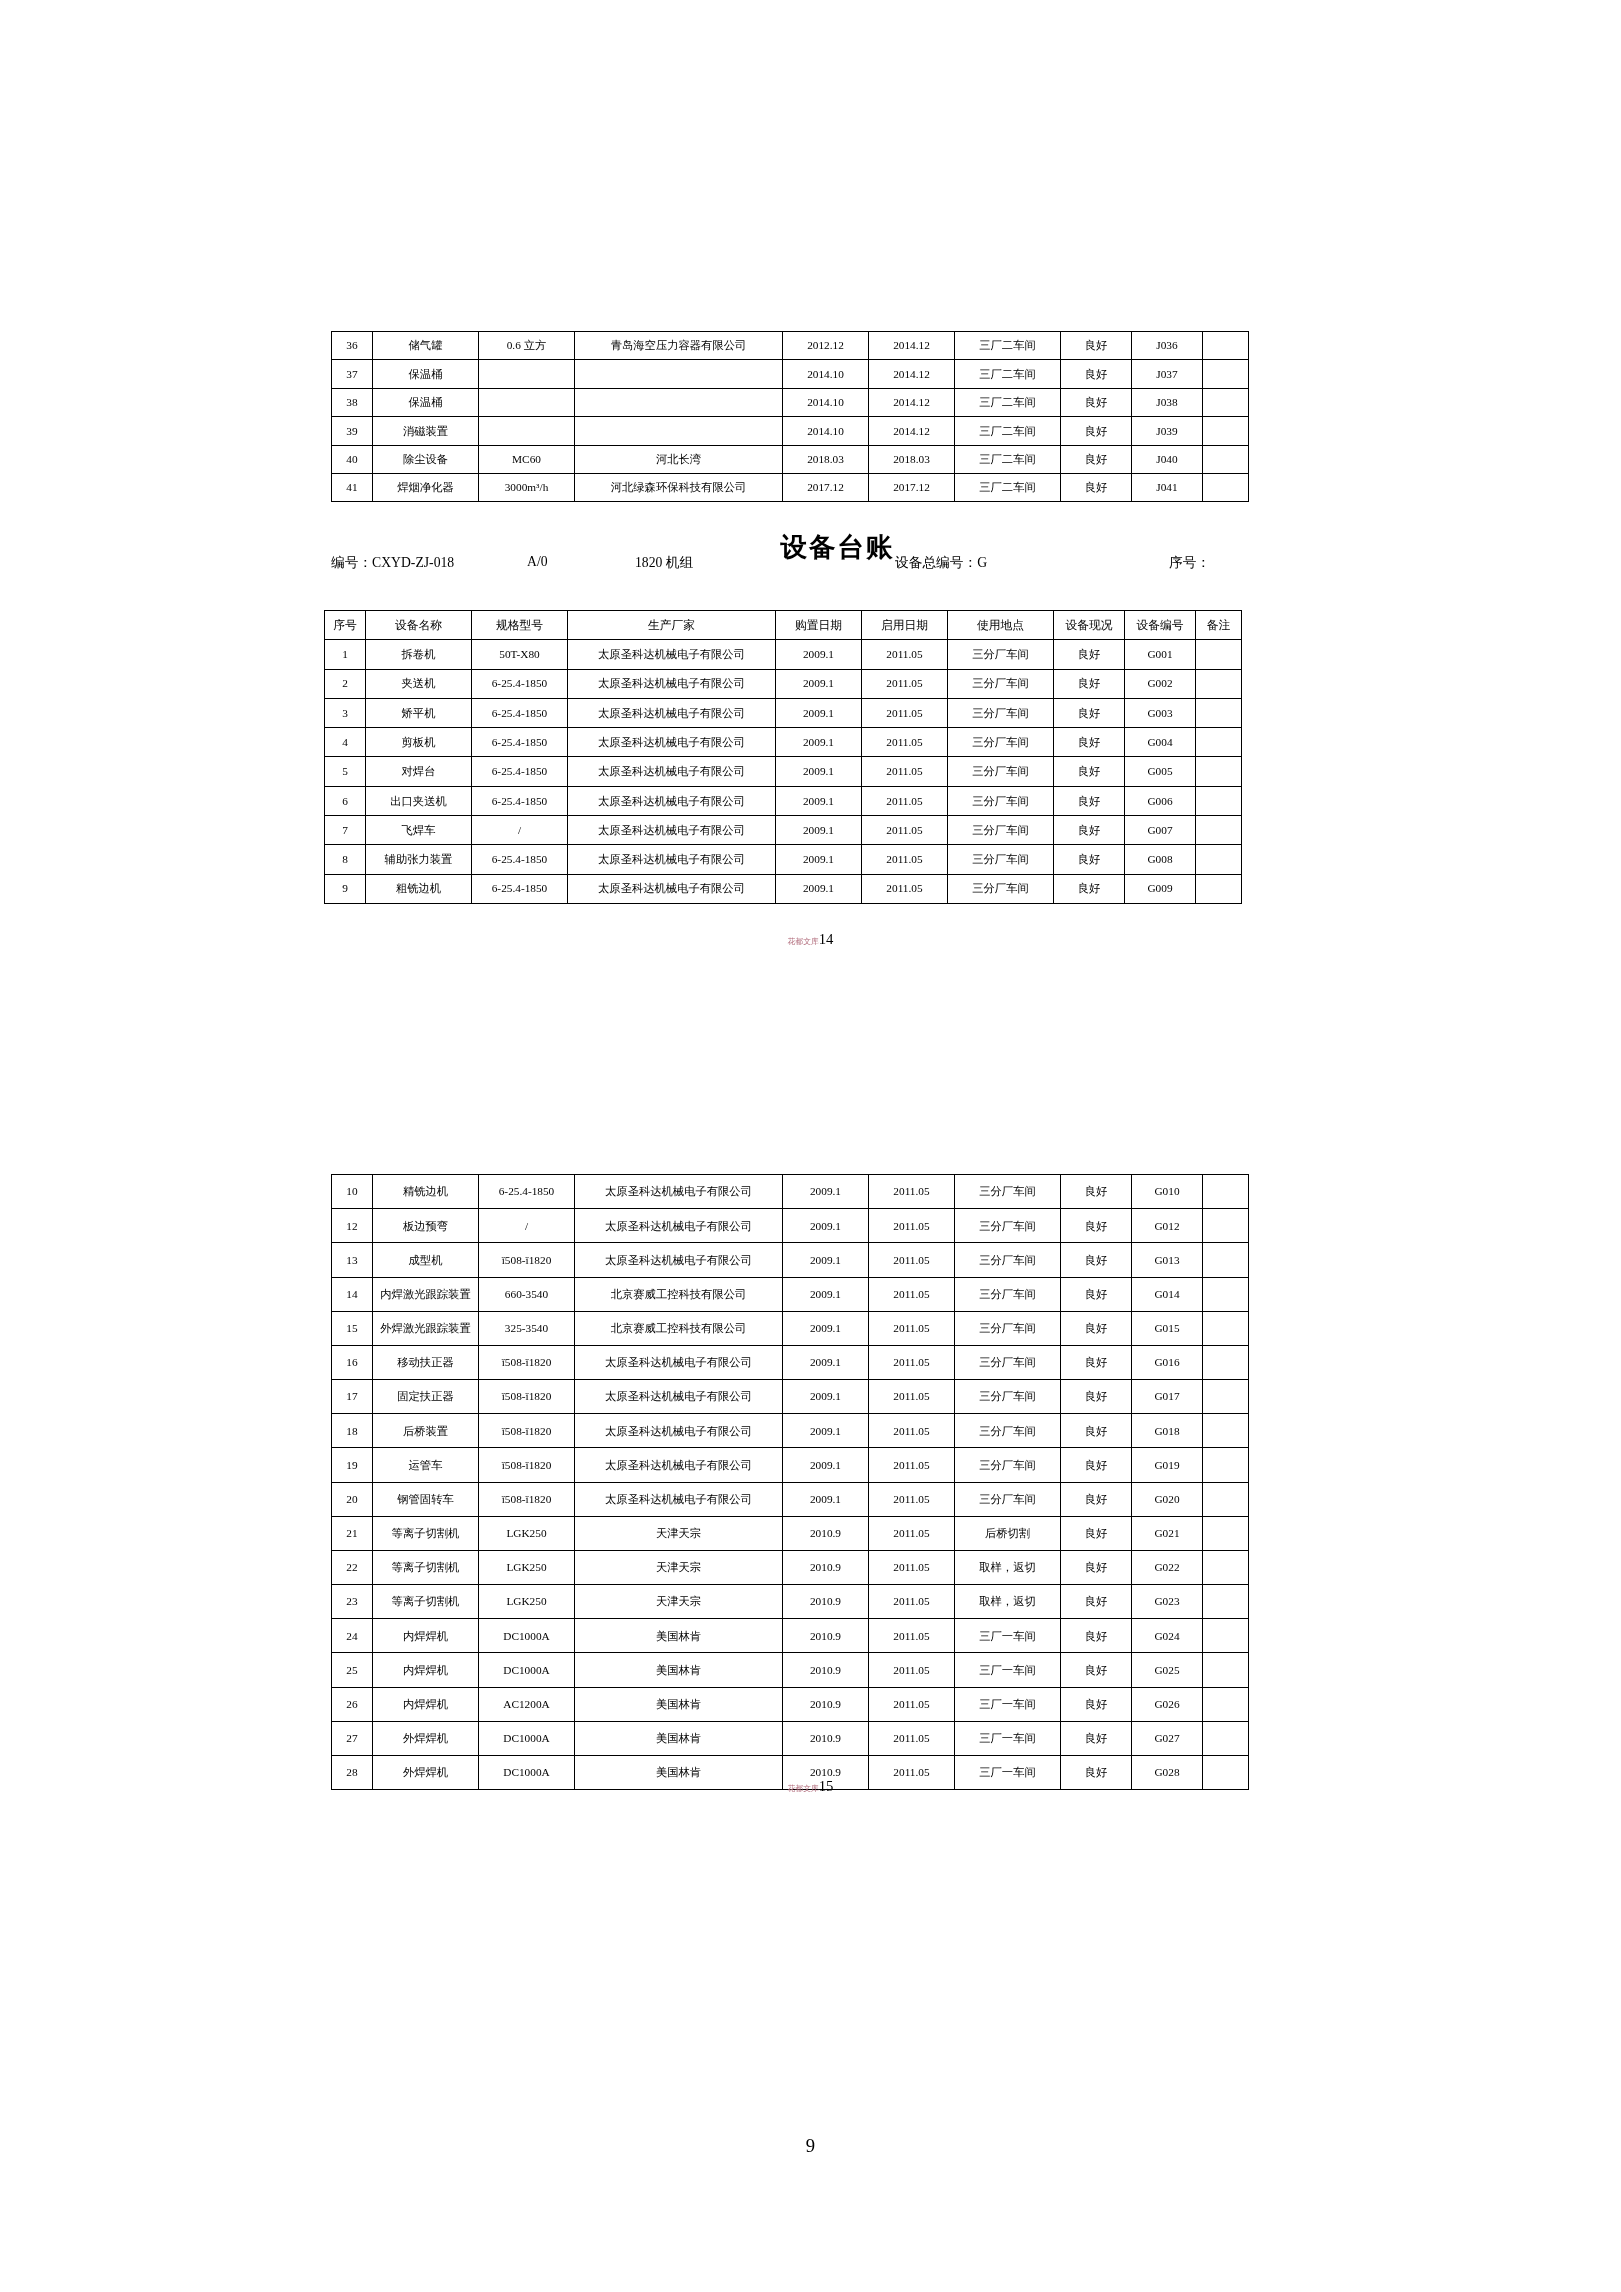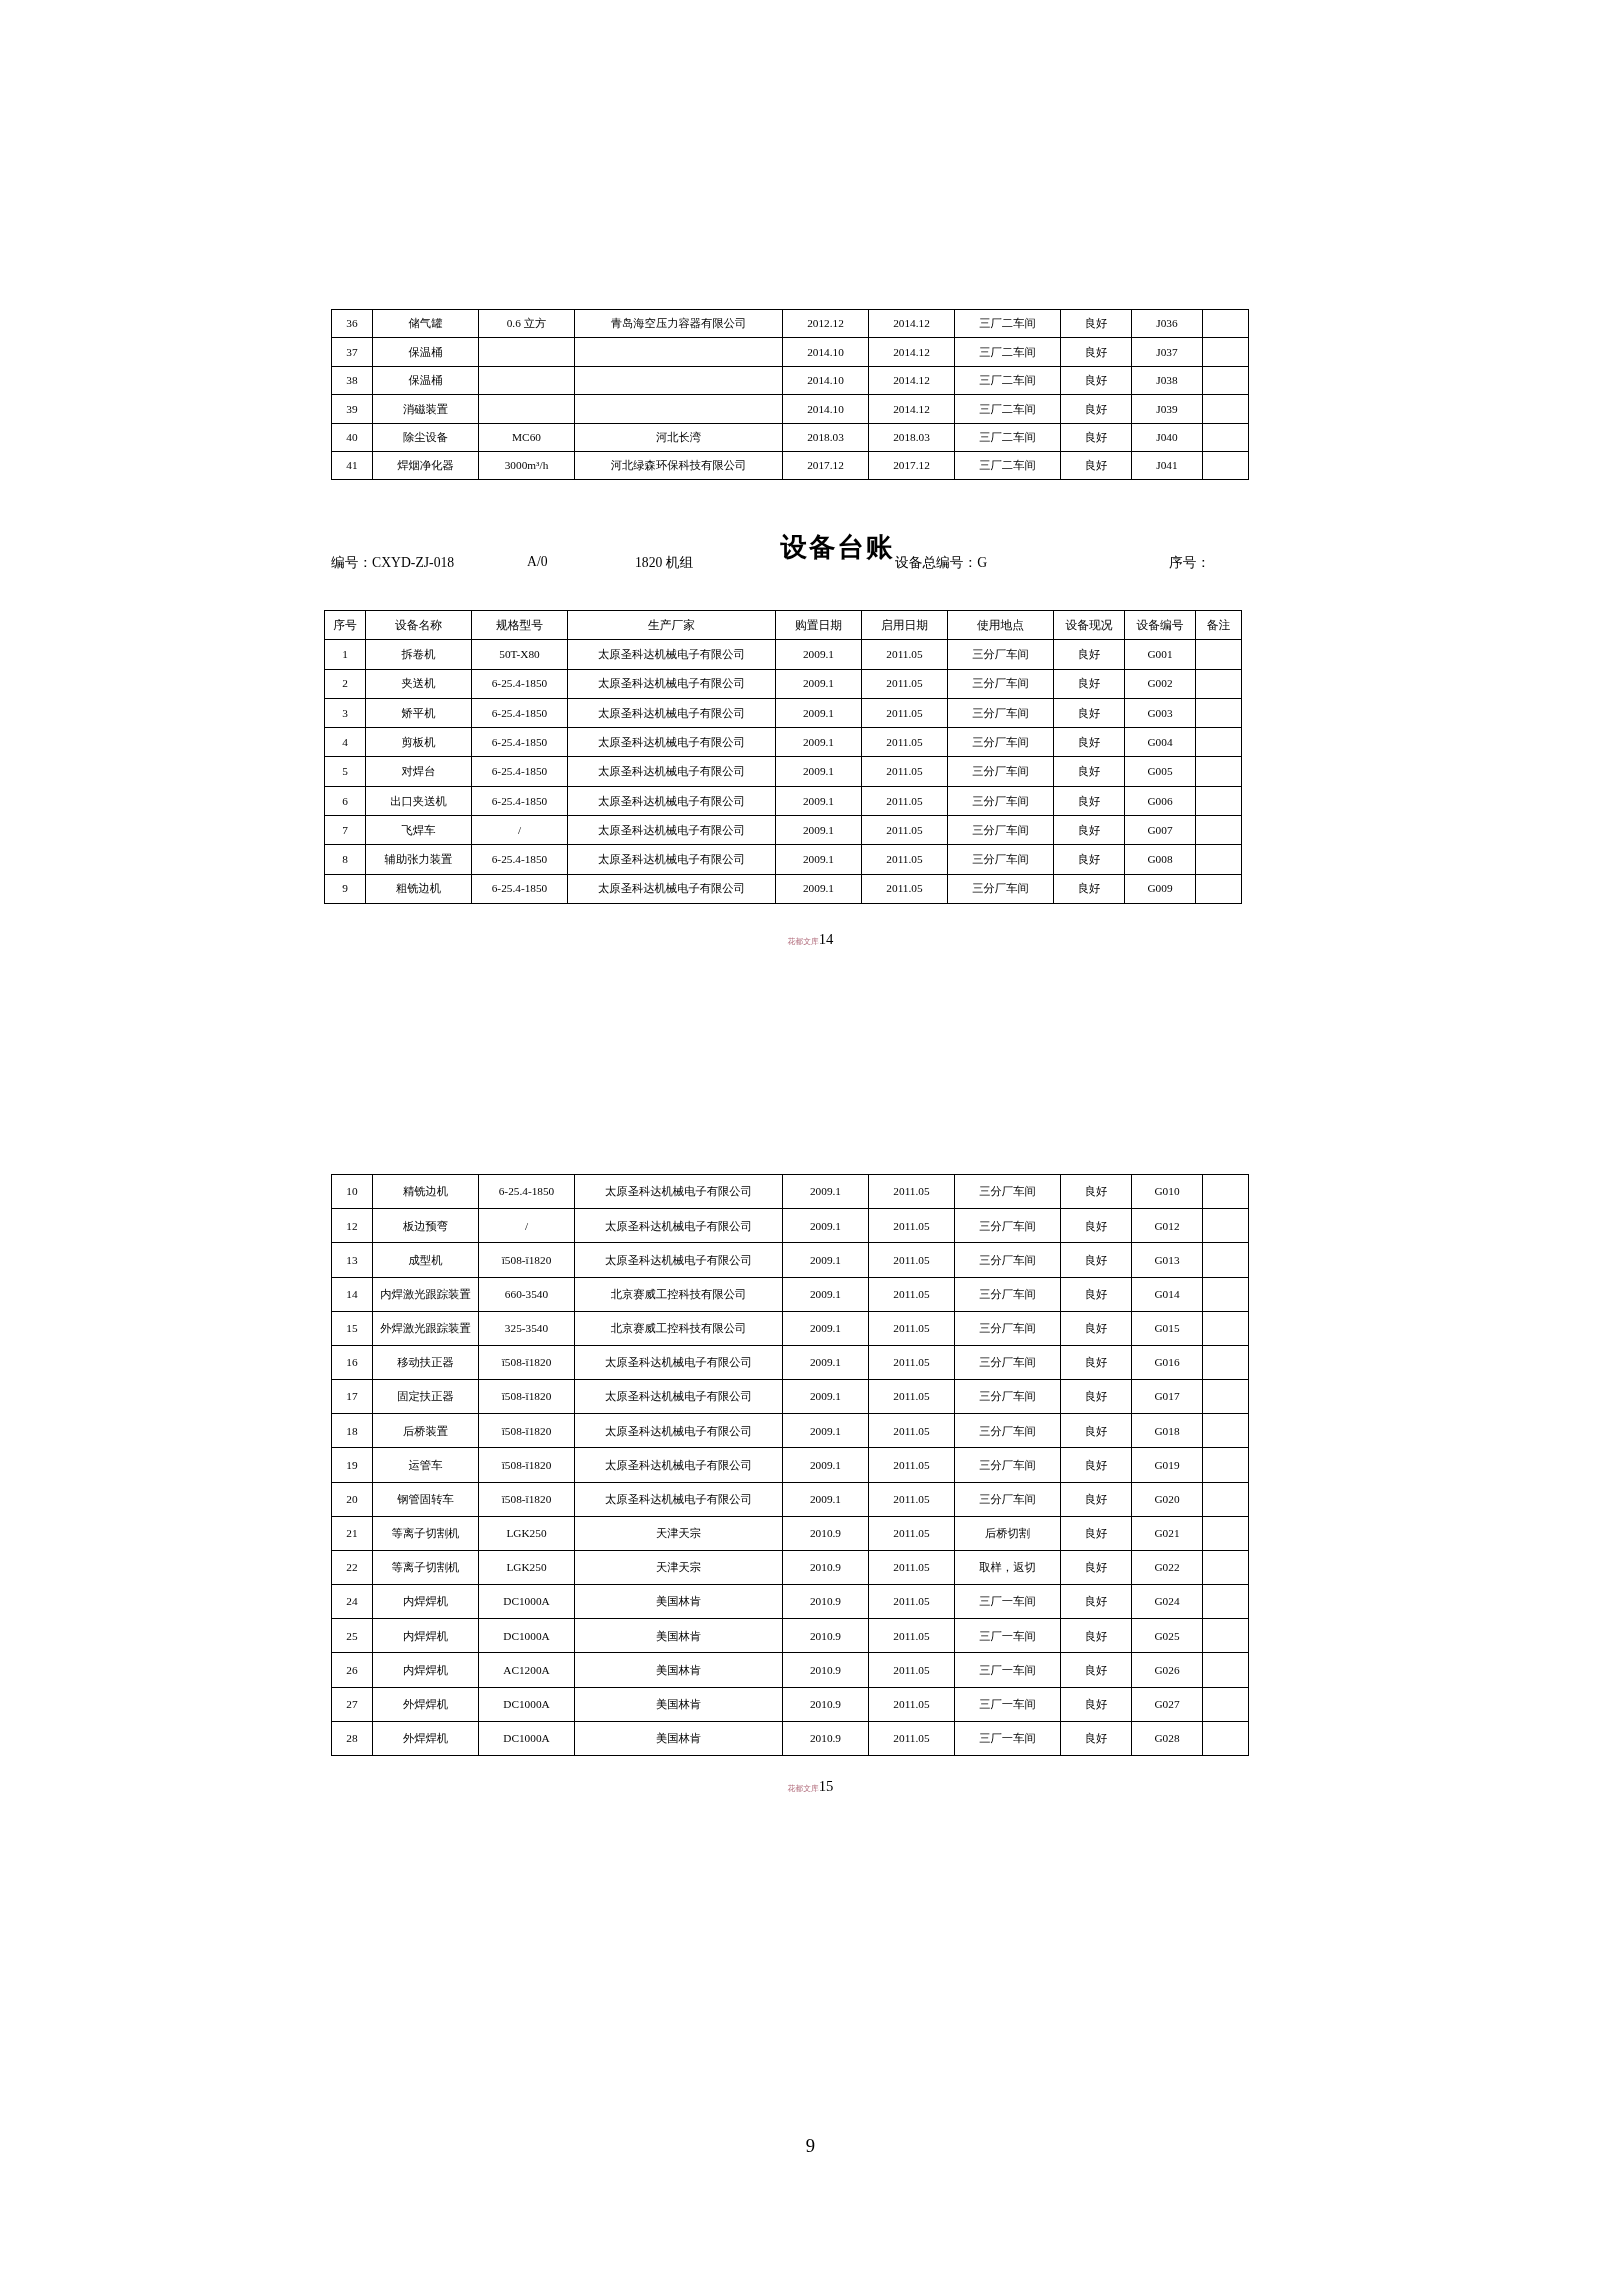--- a/index.html
+++ b/index.html
@@ -40,21 +40,21 @@
   }
   table.ledger th {
     font-size: 11.8px;
   }
   td.left { text-align: left; padding-left: 3.9px; }
 
   
   .block-top {
     position: absolute;
     left: 331px;
-    top: 309px;
+    top: 331px;
     width: 960px;
   }
   .block-top td { height: 21.6px; }
 
   
   .doc-title {
     position: absolute;
     left: 0;
     top: 529px;
     width: 1621px;
@@ -538,20 +538,32 @@
             <td class="left">LGK250</td>
             <td class="left">天津天宗</td>
             <td>2010.9</td>
             <td>2011.05</td>
             <td>取样，返切</td>
             <td>良好</td>
             <td>G022</td>
             <td></td>
           </tr>
           <tr>
+            <td>23</td>
+            <td>等离子切割机</td>
+            <td class="left">LGK250</td>
+            <td class="left">天津天宗</td>
+            <td>2010.9</td>
+            <td>2011.05</td>
+            <td>取样，返切</td>
+            <td>良好</td>
+            <td>G023</td>
+            <td></td>
+          </tr>
+          <tr>
             <td>24</td>
             <td>内焊焊机</td>
             <td class="left">DC1000A</td>
             <td class="left">美国林肯</td>
             <td>2010.9</td>
             <td>2011.05</td>
             <td>三厂一车间</td>
             <td>良好</td>
             <td>G024</td>
             <td></td>

